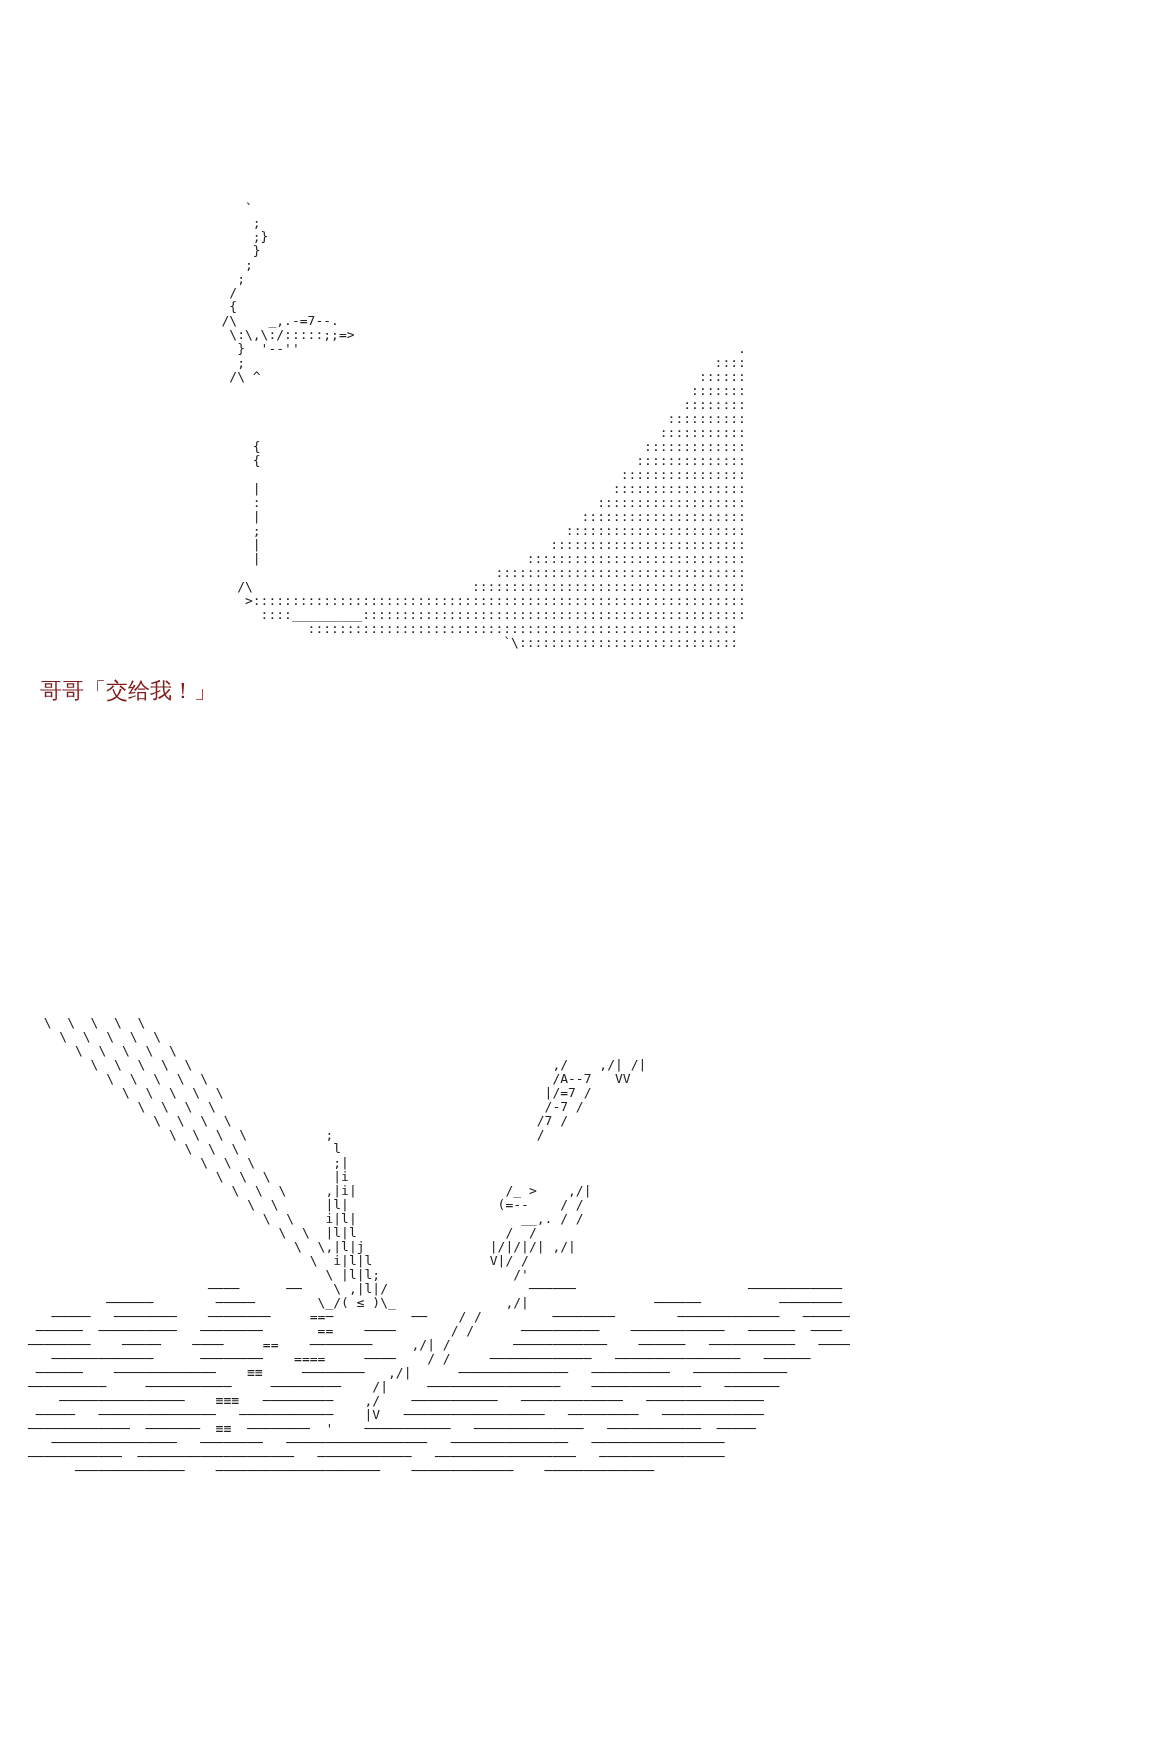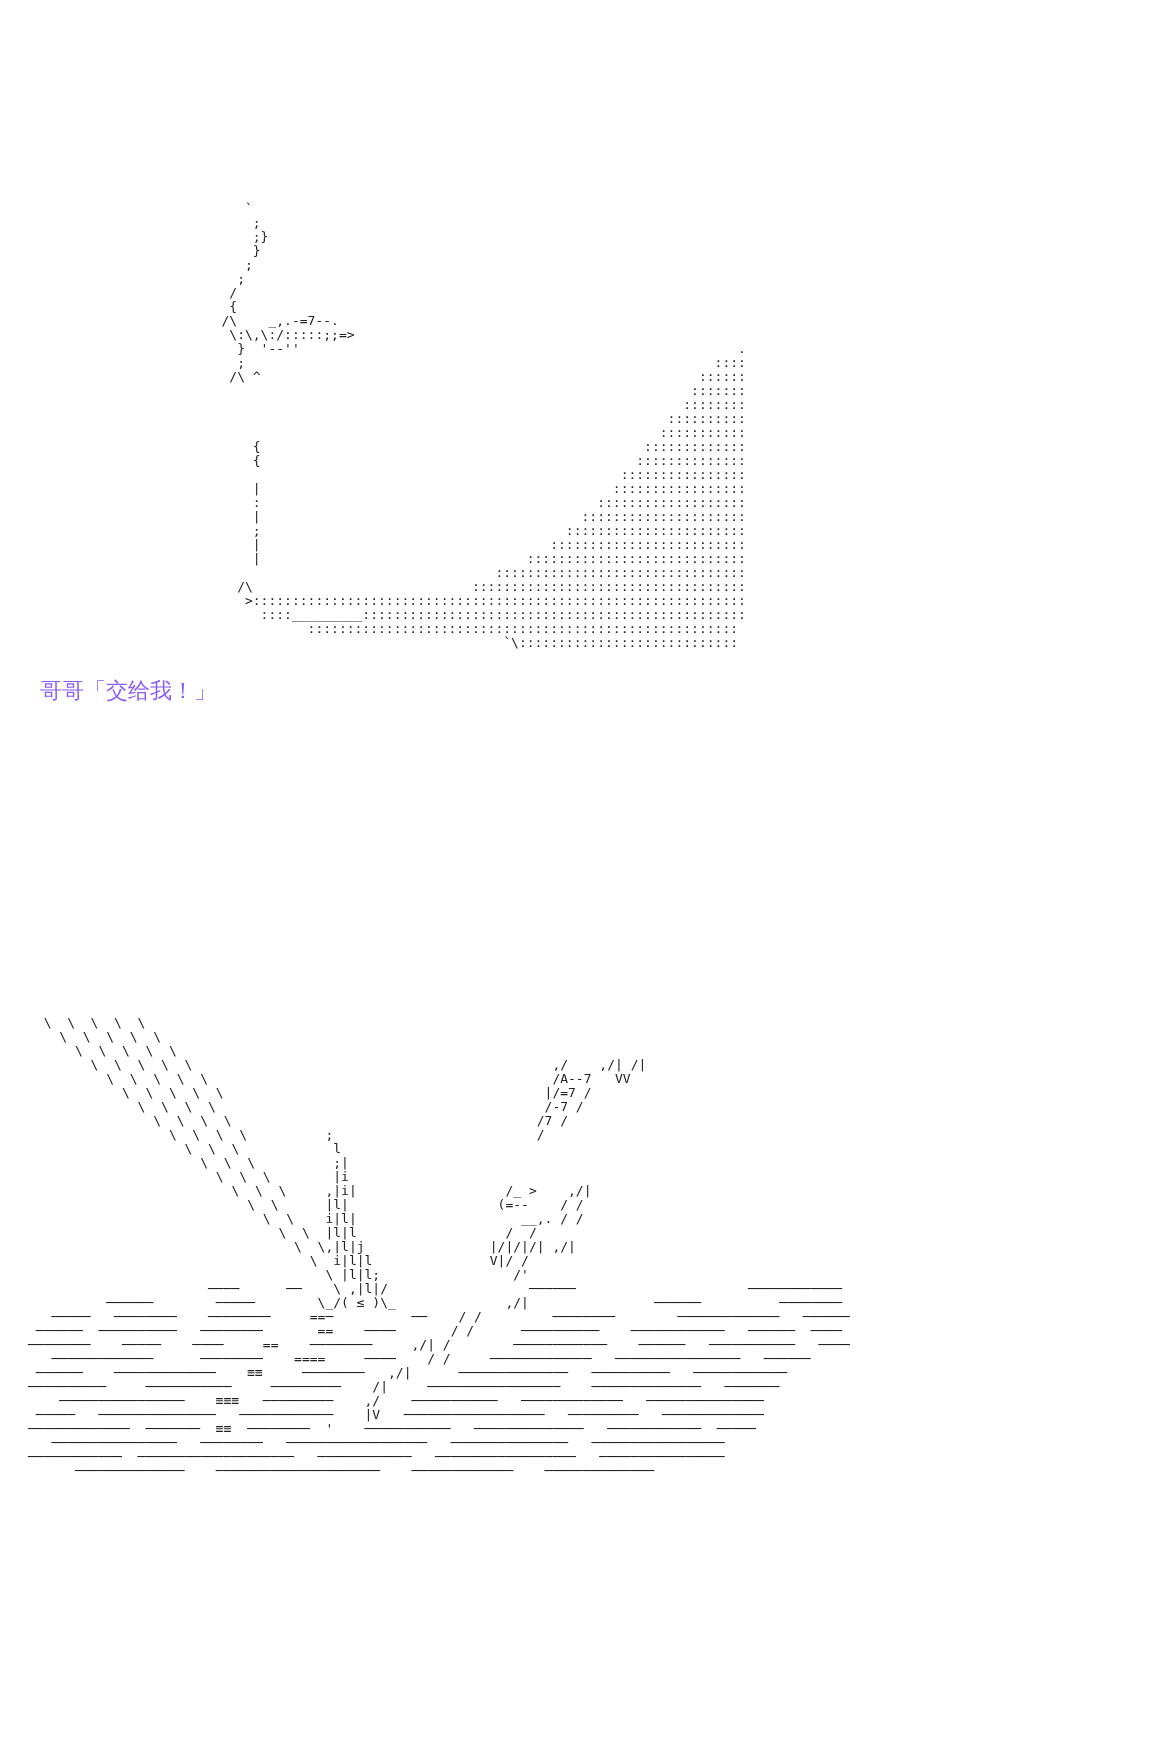--- a/index.html
+++ b/index.html
@@ -26,21 +26,21 @@
   }
   #top-art    { left: 198px; top: 202px; }
   #bottom-art { left: 28px;  top: 1016px; }
   .caption {
     position: absolute;
     left: 40px;
     top: 676px;
     font-family: "Liberation Sans", "DejaVu Sans", sans-serif;
     font-size: 22px;
     font-weight: 400;
-    color: #8b5cf6;
+    color: #7f1d1d;
     white-space: pre;
   }
 </style>
 </head>
 <body>
 
 <div id="page">
 
   <pre id="top-art" class="ascii-art">      `
        ;

